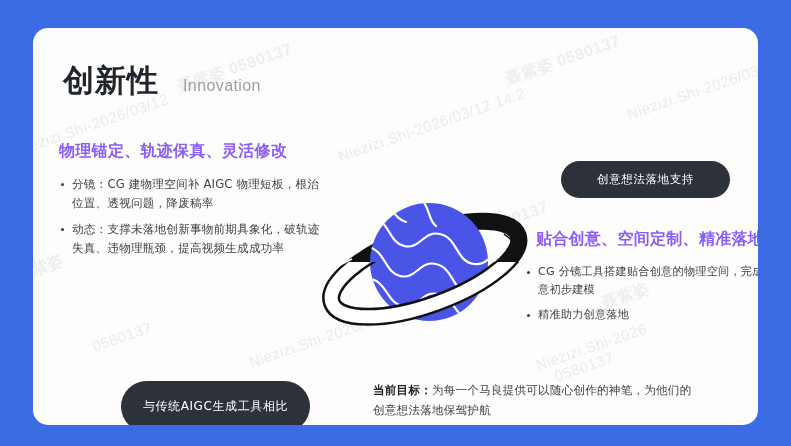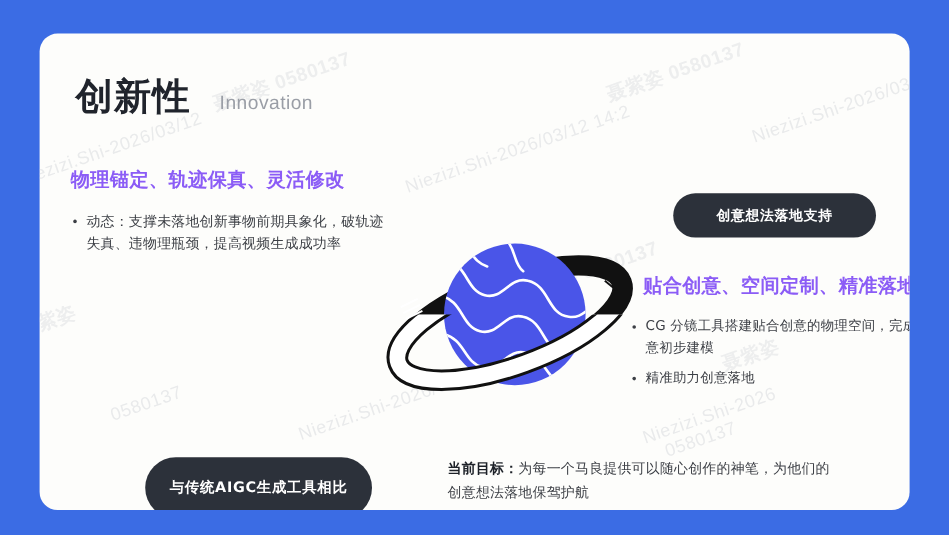--- a/index.html
+++ b/index.html
@@ -123,21 +123,21 @@
   .col-right ul.bullets li { font-size: 11.2px; line-height: 1.58; }
 
   
   .pill {
     display: inline-flex;
     align-items: center;
     justify-content: center;
     background: #2c313a;
     color: #ffffff;
     border-radius: 999px;
-    font-weight: 700;
+    font-weight: 400;
     letter-spacing: .6px;
     font-family: "DejaVu Sans", "Liberation Sans", sans-serif;
   }
   #pill-right {
     position: absolute;
     left: 528px;
     top: 133px;
     width: 169px;
     height: 37px;
     font-size: 11.5px;
@@ -154,21 +154,21 @@
   
   #goal {
     position: absolute;
     left: 340px;
     top: 353px;
     width: 330px;
     font-size: 11.6px;
     line-height: 1.7;
     color: #3c3f45;
     letter-spacing: .2px;
-    font-family: Liberation Sans, sans-serif;
+    font-family: Liberation Mono, monospace;
   }
   #goal .goal-label {
     font-weight: 700;
     color: #1d2128;
   }
   #goal .goal-text { display: inline; }
 
   
   #planet {
     position: absolute;
@@ -246,20 +246,21 @@
         <line x1="20" y1="90" x2="34" y2="83"></line>
       </g>
       <g stroke="#111111" stroke-width="1.6">
         <line x1="186" y1="58" x2="196" y2="66"></line>
       </g>
     </svg>
 
     <div class="col-left">
       <div class="sub-head">物理锚定、轨迹保真、灵活修改</div>
       <ul class="bullets">
+        <li>分镜：CG 建物理空间补 AIGC 物理短板，根治位置、透视问题，降废稿率</li>
         <li>动态：支撑未落地创新事物前期具象化，破轨迹失真、违物理瓶颈，提高视频生成成功率</li>
       </ul>
     </div>
 
     <div class="pill" id="pill-right">创意想法落地支持</div>
 
     <div class="col-right">
       <div class="sub-head" style="margin-top:100px;text-align:center;">贴合创意、空间定制、精准落地</div>
       <ul class="bullets">
         <li>CG 分镜工具搭建贴合创意的物理空间，完成创意初步建模</li>

